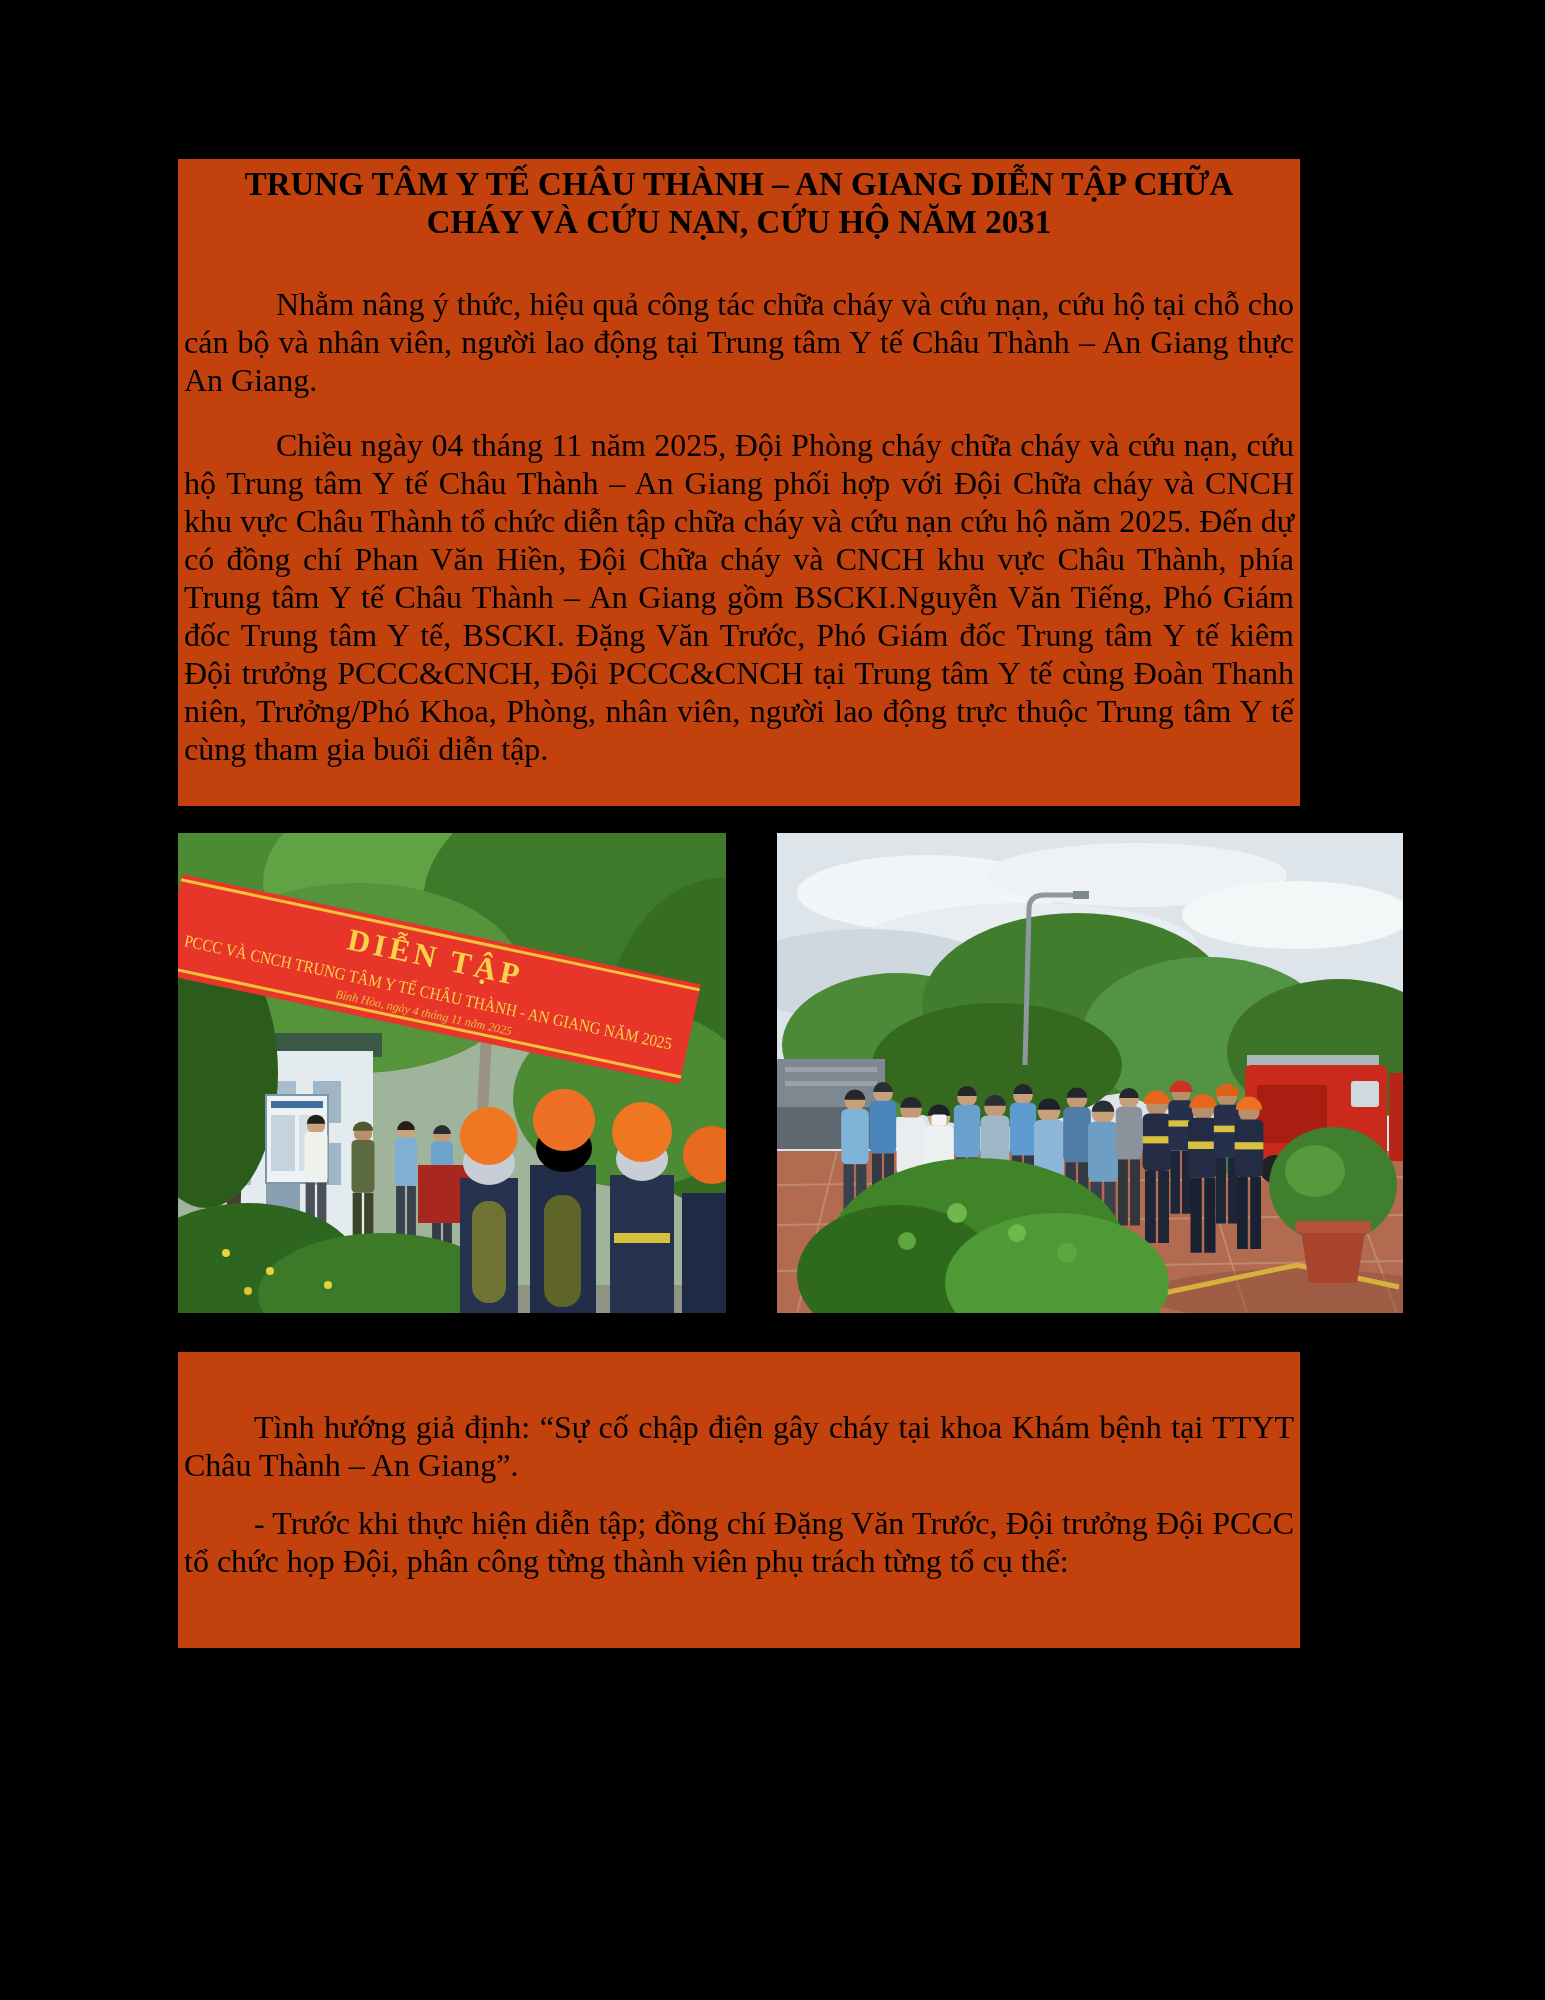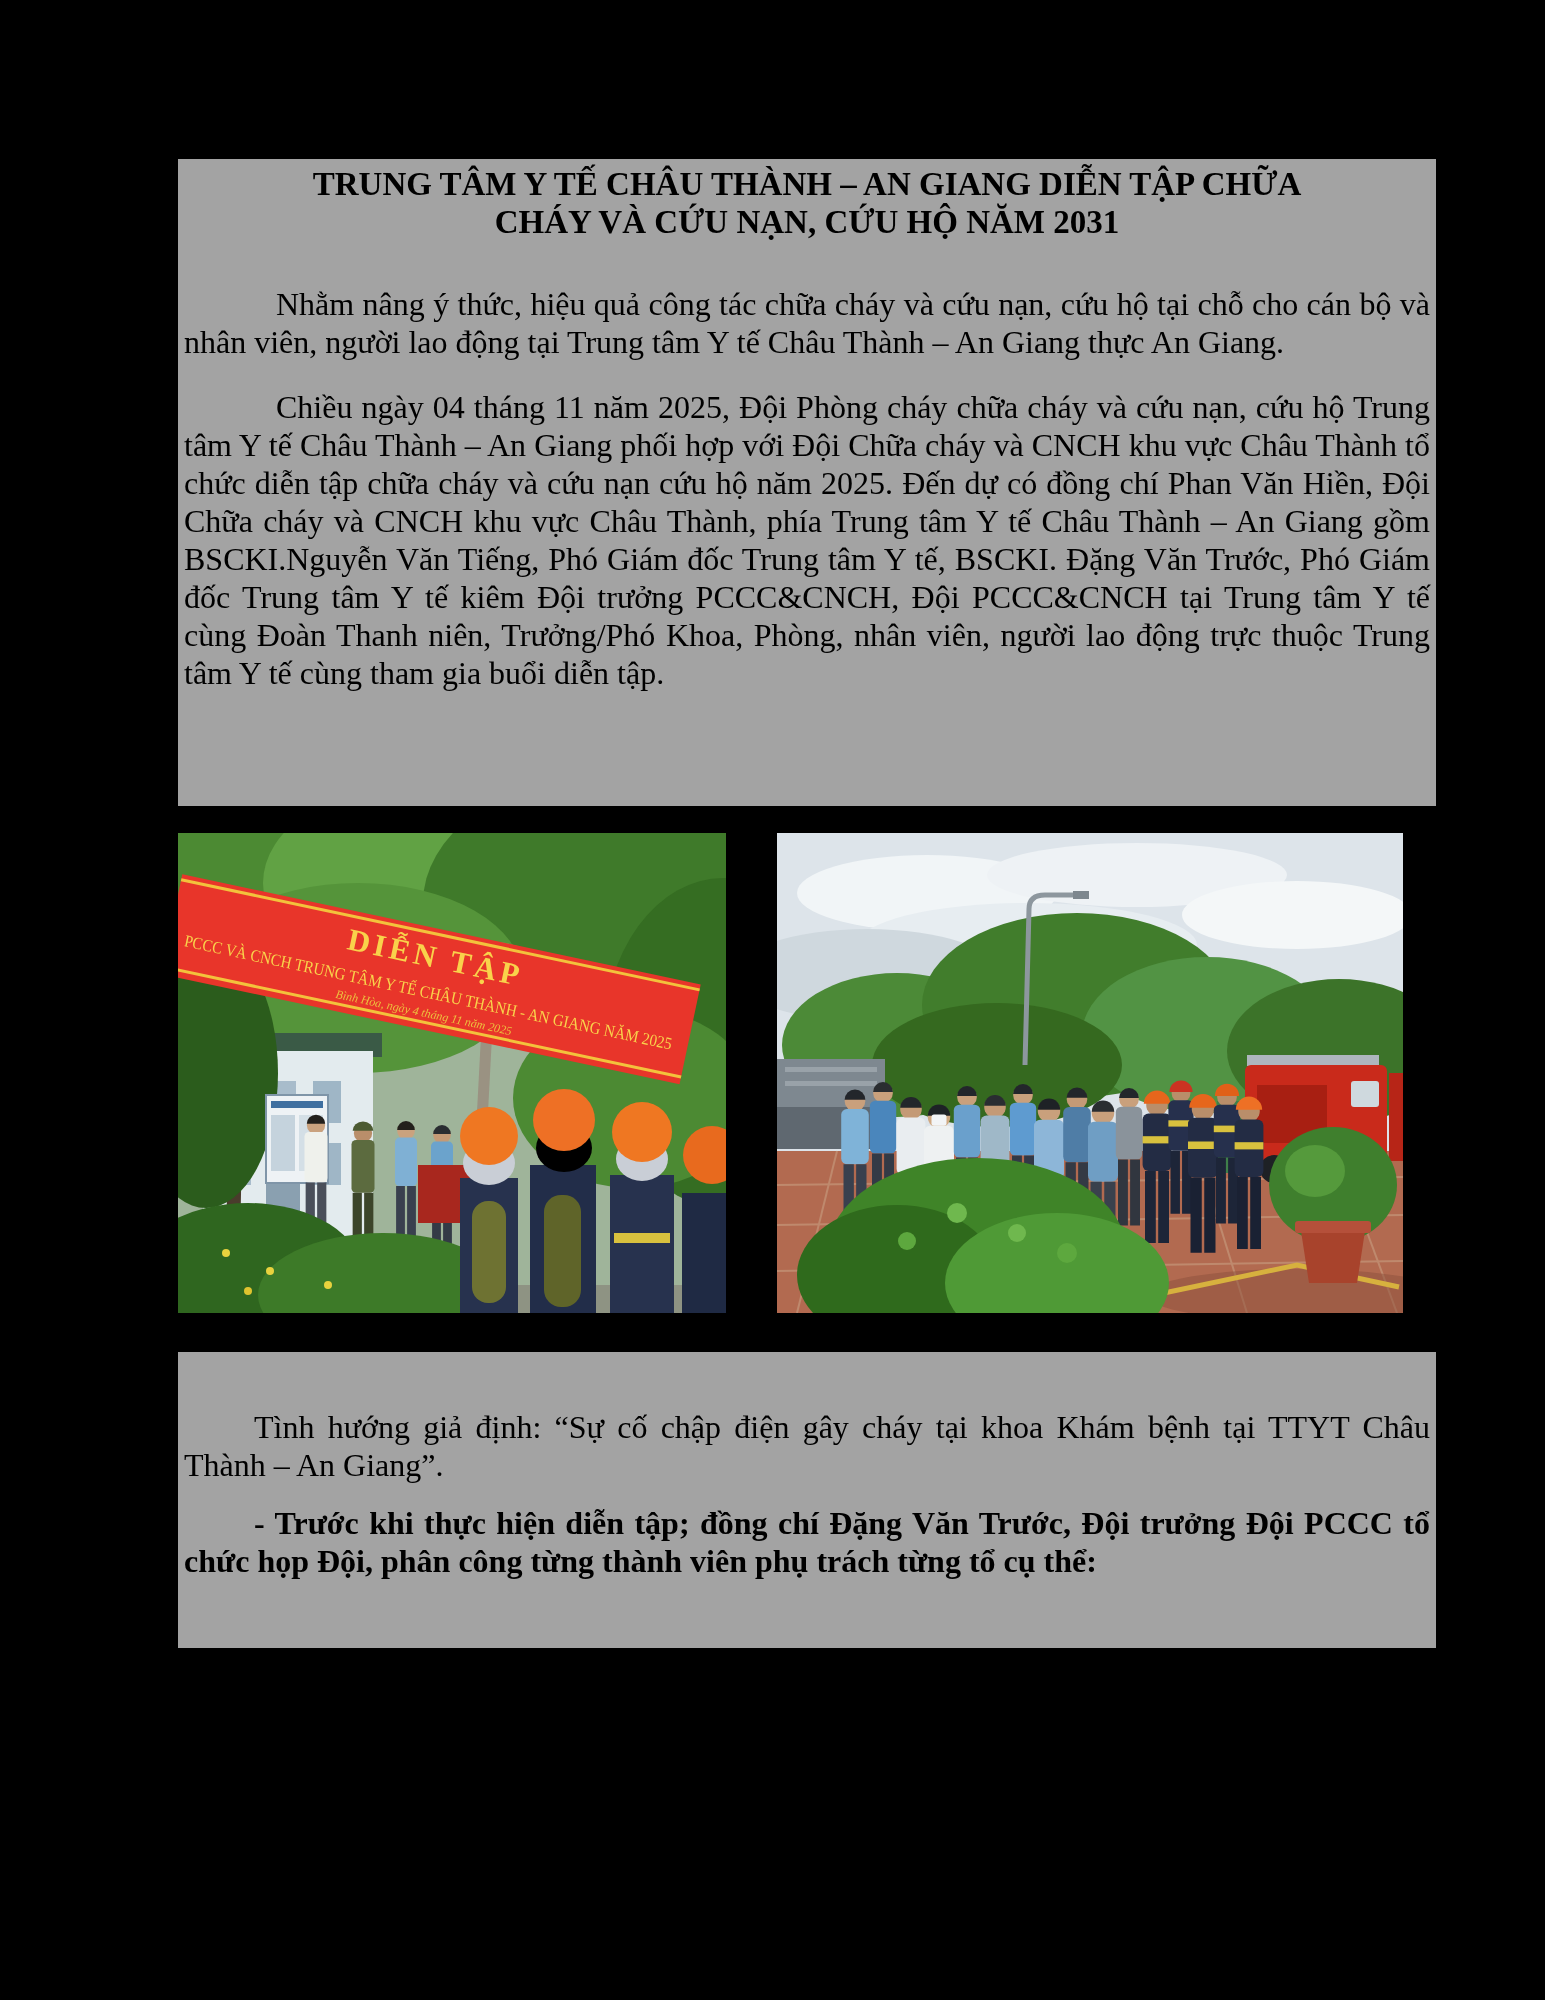--- a/index.html
+++ b/index.html
@@ -4,35 +4,35 @@
 <style>
   html,body { margin:0; padding:0; }
   body {
     width:1545px; height:2000px;
     background:#000000;
     position:relative;
     font-family:"Liberation Serif","DejaVu Serif",serif;
     color:#000;
   }
   .sheet {
-    position:absolute; left:178px; width:1258px;
-    background:#a3a3a3; box-sizing:border-box; padding:4px 6px;
+    position:absolute; left:178px; width:1122px;
+    background:#c2410c; box-sizing:border-box; padding:4px 6px;
   }
   .sheet-top { top:159px; height:647px; }
   .sheet-bottom { top:1352px; height:296px; }
   .title { margin:2px 0 0 0; font-size:33px; line-height:38px; font-weight:bold; text-align:center; }
   .title .tline { display:block; }
   .body { font-size:32px; line-height:38px; text-align:justify; margin:0; }
   .indent-lg { text-indent:92px; }
   .indent-md { text-indent:70px; }
   .p-intro { margin-top:44px; }
   .p-event { margin-top:27px; }
   .caption { font-size:32px; line-height:38px; font-style:italic; text-align:center; margin:2px 30px 0 30px; }
   .p-scenario { margin-top:52px; }
-  .p-prep { margin-top:20px;font-weight:bold; }
+  .p-prep { margin-top:20px; }
   figure.photo { position:absolute; top:833px; margin:0; overflow:hidden; background:#20301c; }
   .photo-left  { left:178px; width:548px; height:480px; }
   .photo-right { left:777px; width:626px; height:480px; }
   .photo svg { display:block; width:100%; height:100%; }
 </style>
 </head>
 <body>
 
 <section class="sheet sheet-top">
   <h1 class="title">

